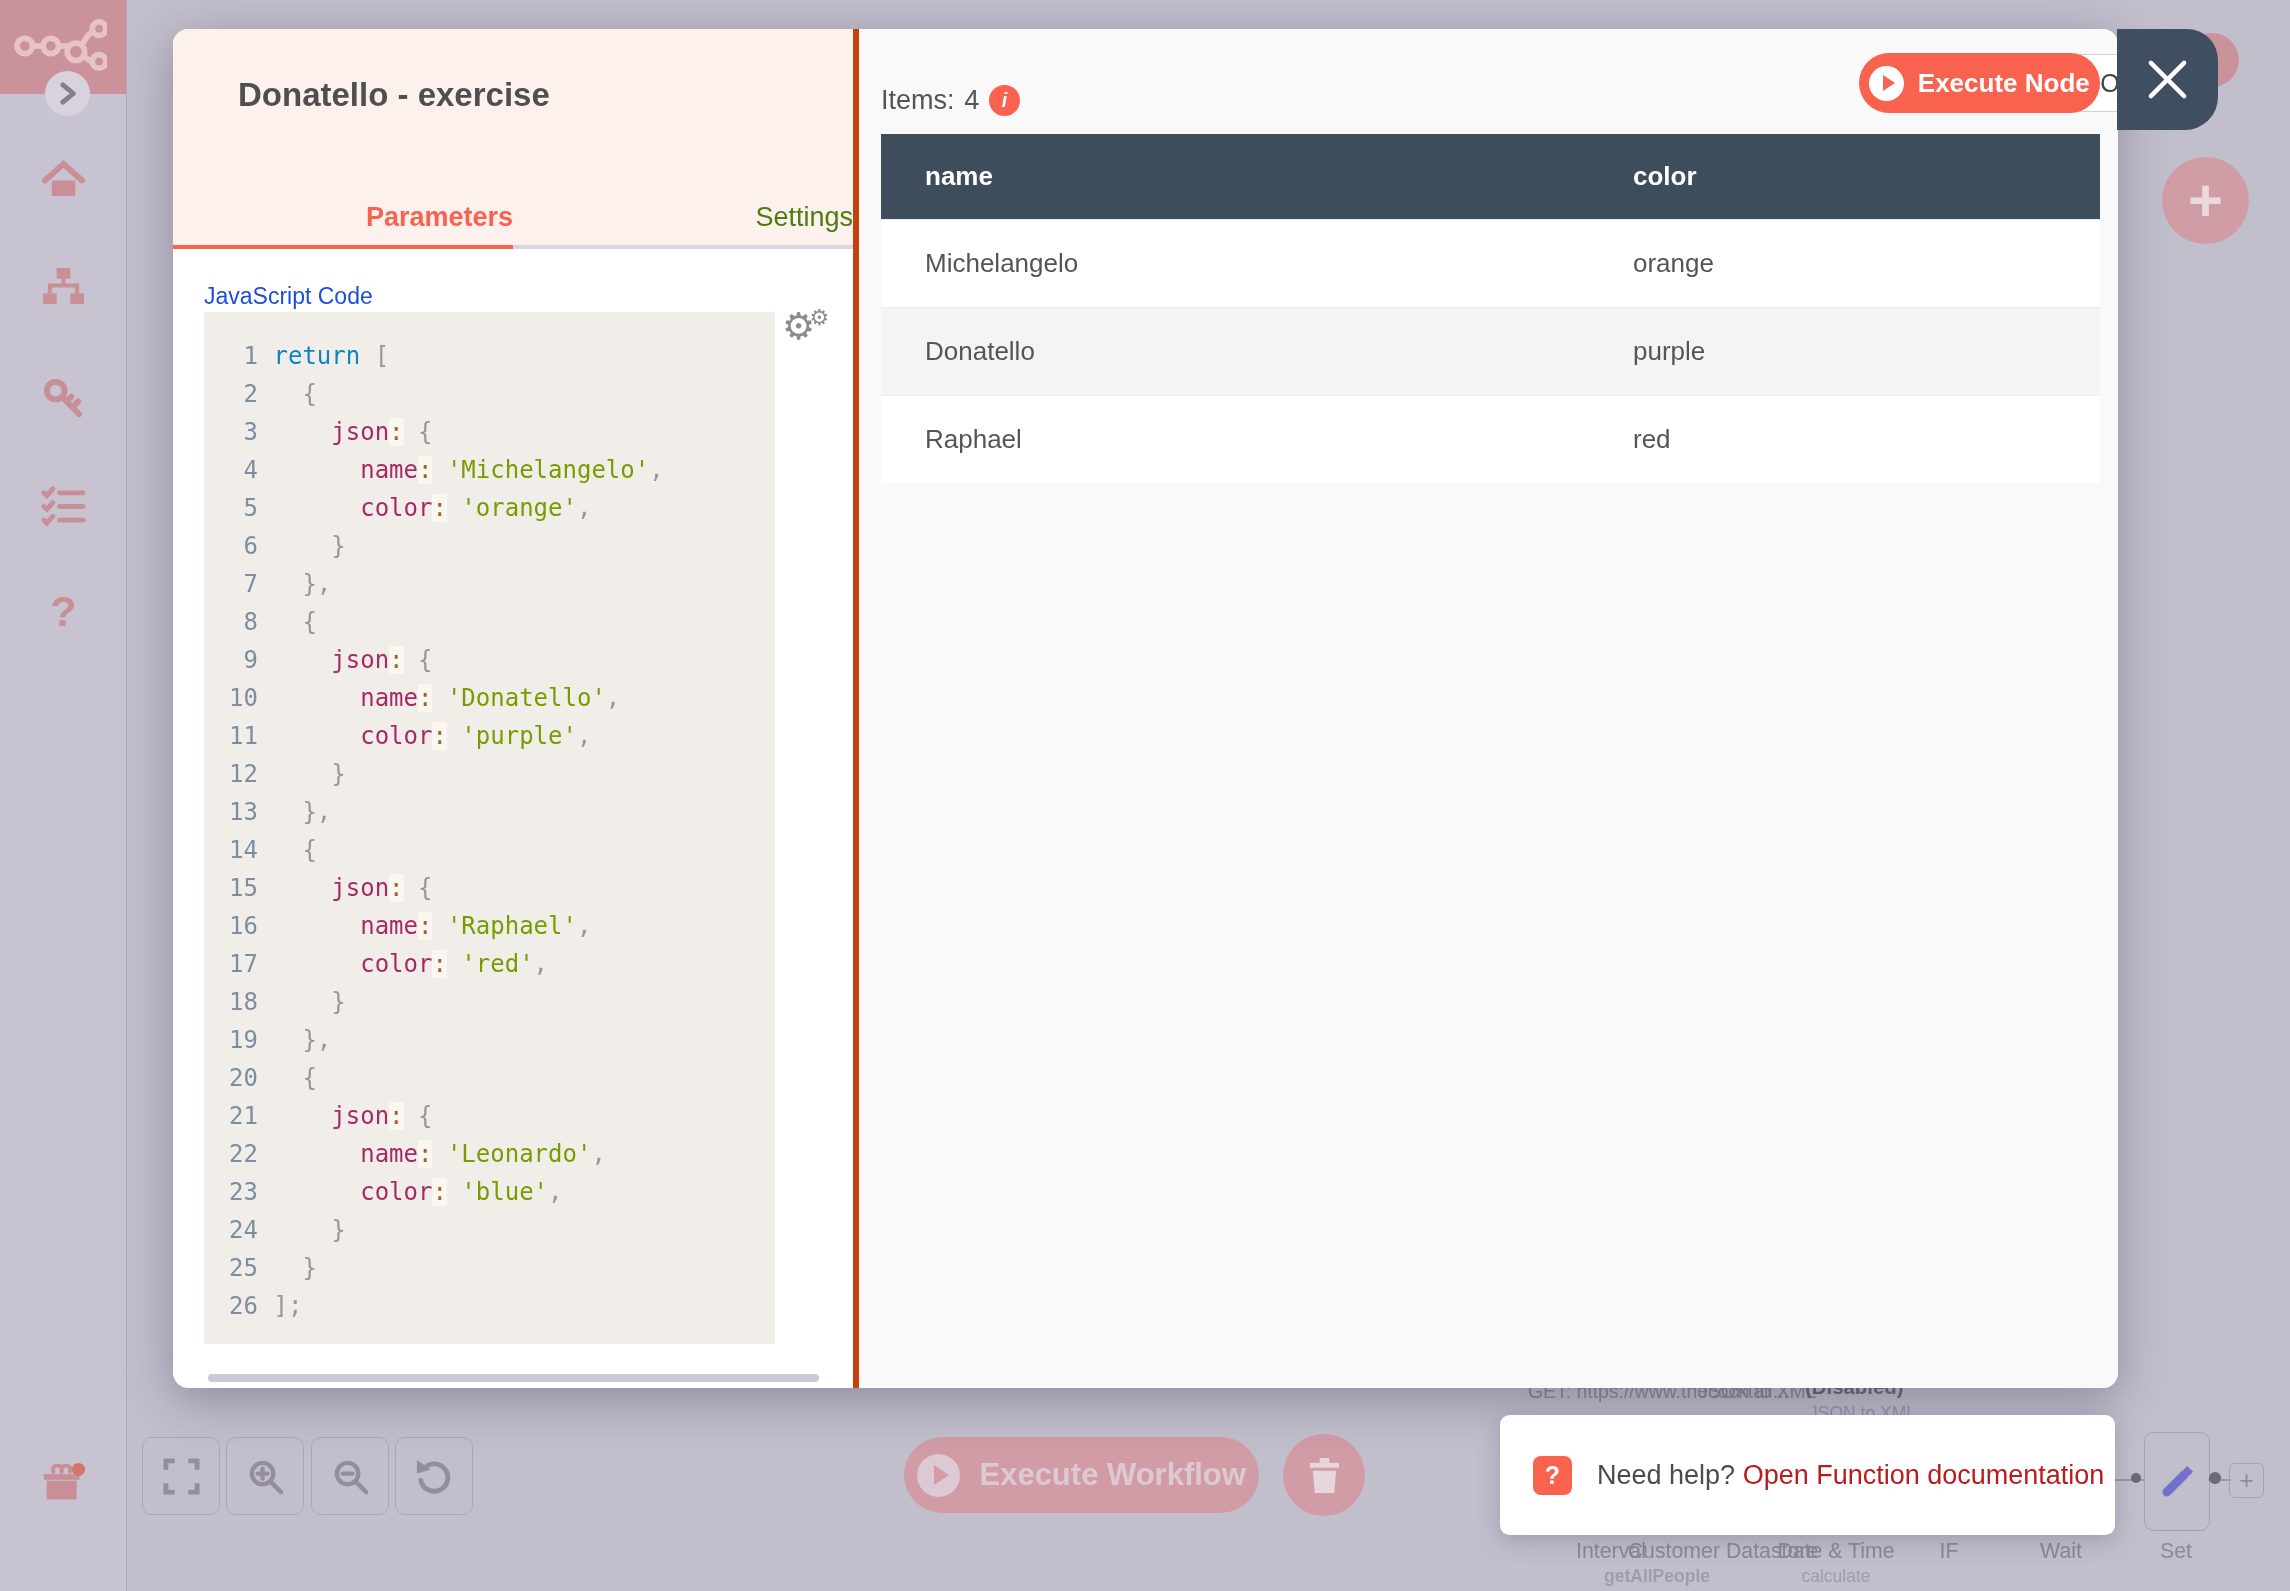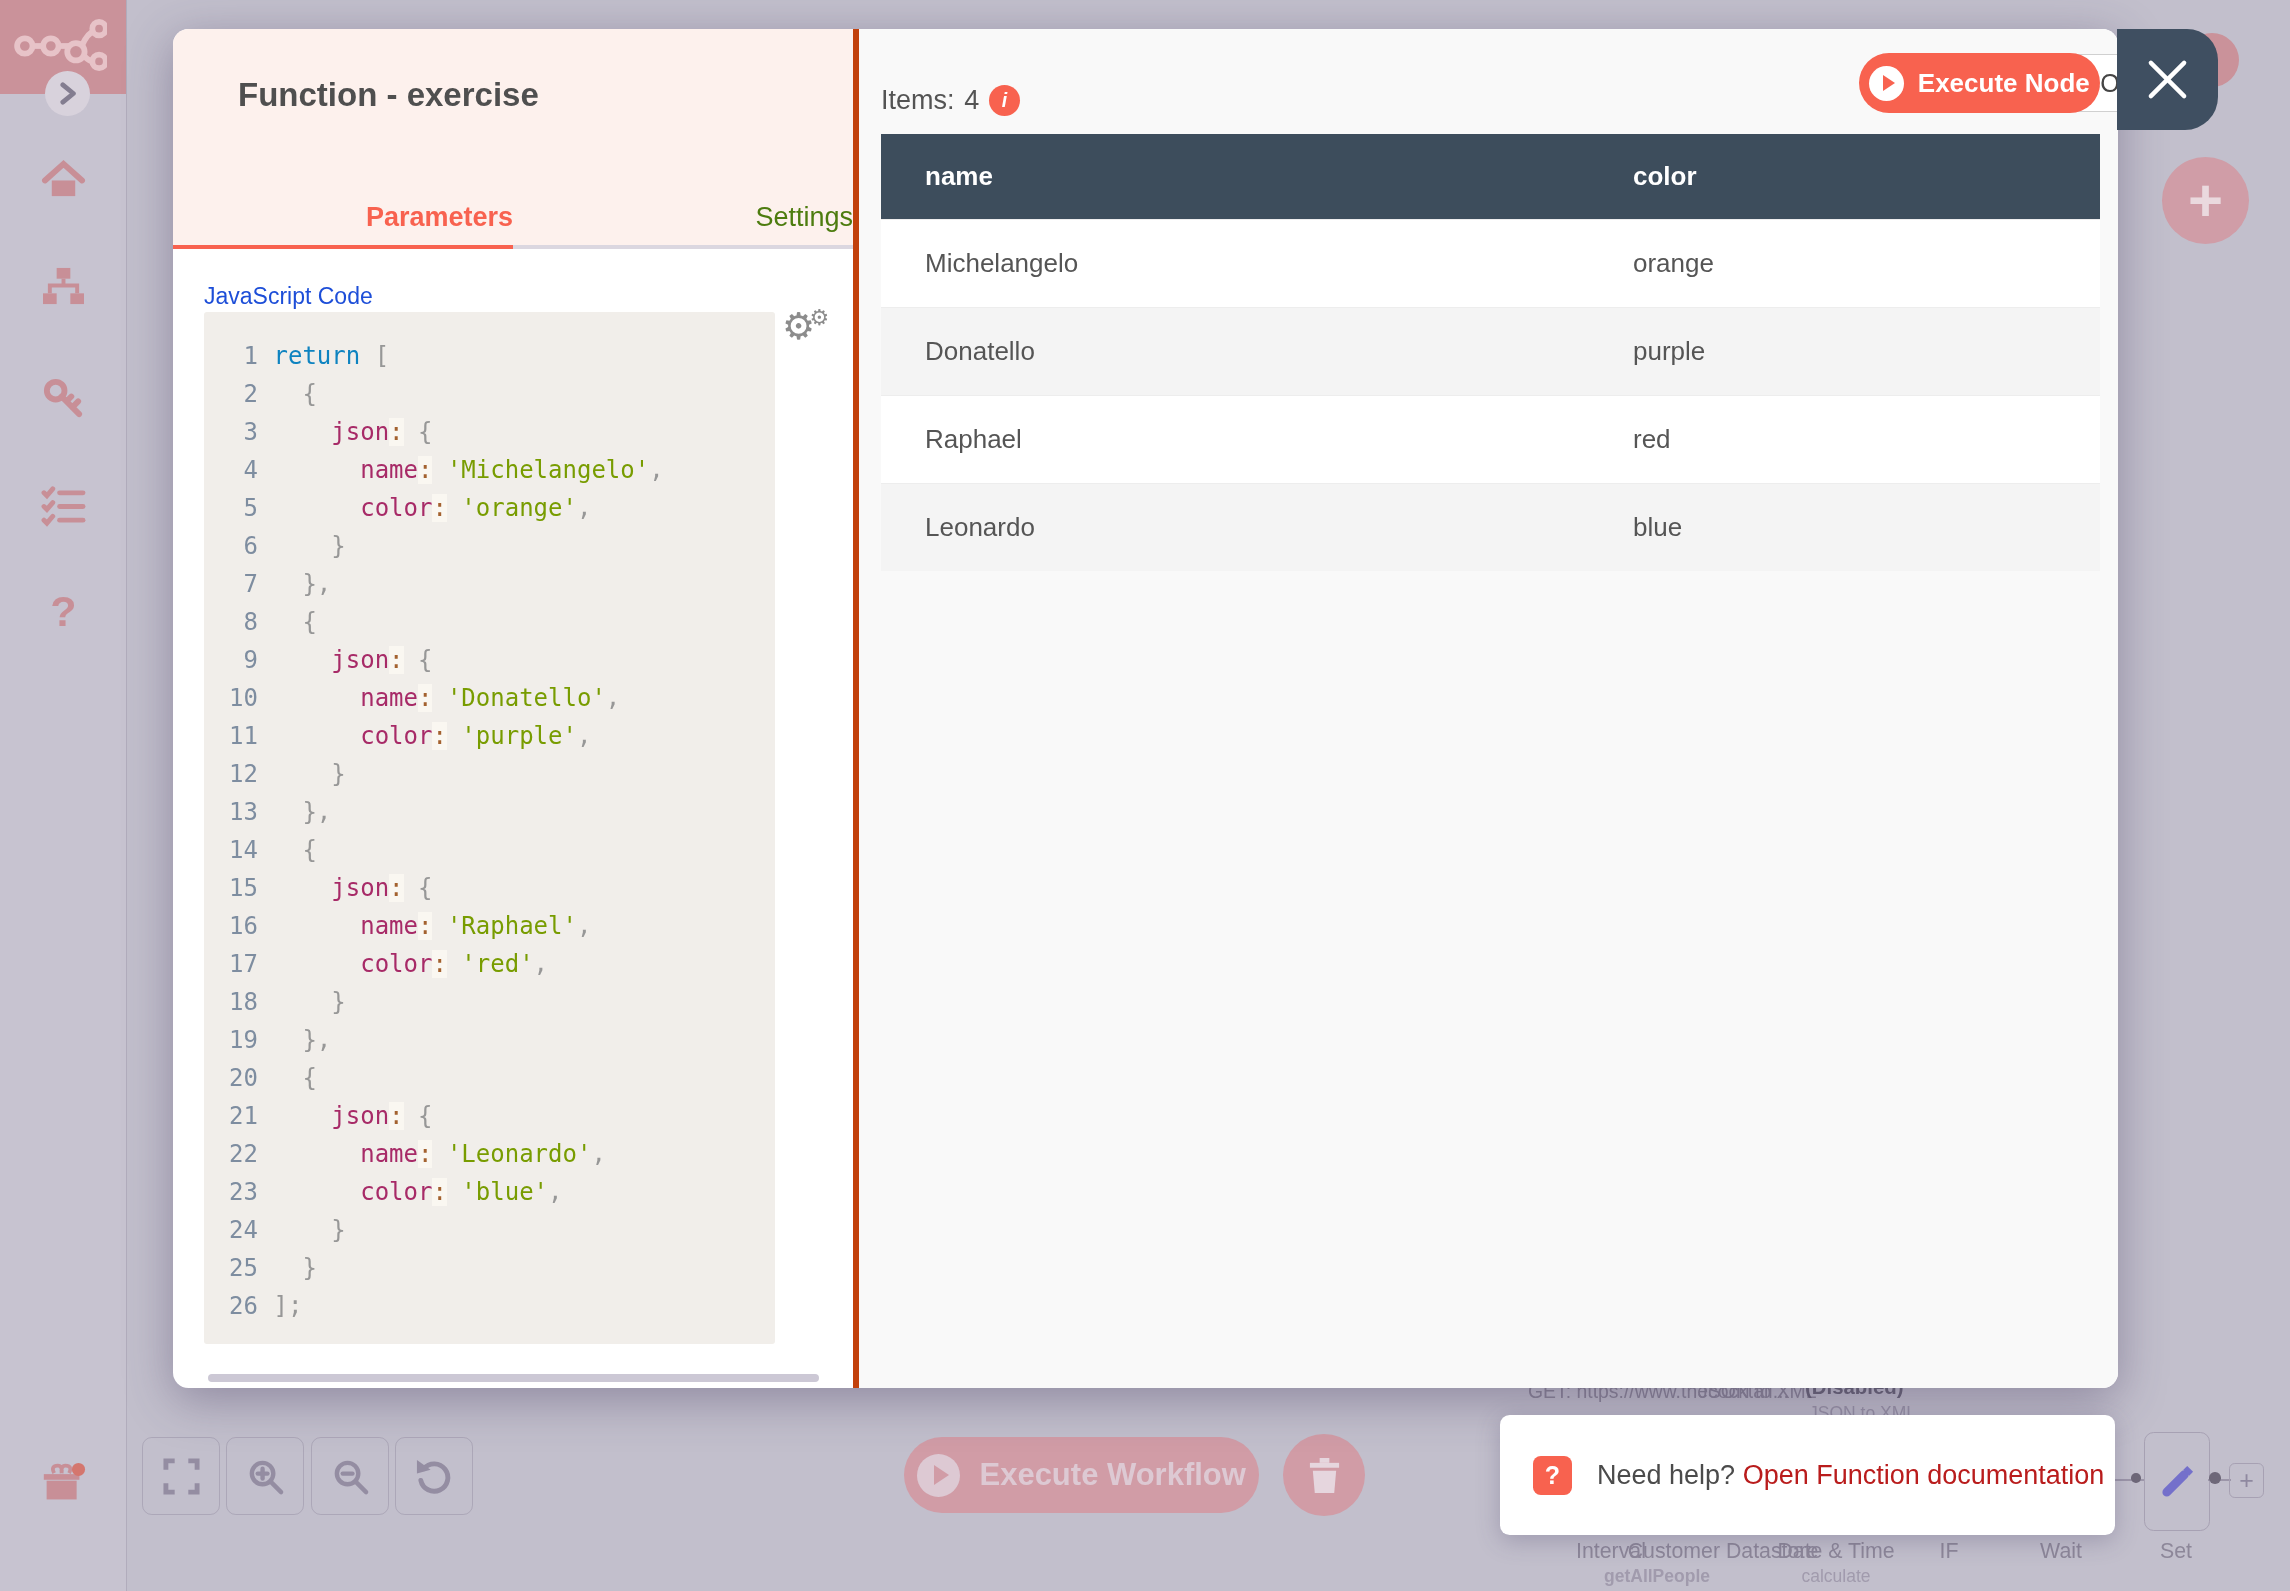--- a/index.html
+++ b/index.html
@@ -234,21 +234,21 @@
   <div class="gline" style="left:2115px;top:1479px;width:29px"></div>
   <div class="gdot" style="left:2131px;top:1473px;width:9.7px;height:9.7px"></div>
   <div class="gline" style="left:2208px;top:1479px;width:23px"></div>
   <div class="gdot" style="left:2209px;top:1472px;width:11.6px;height:11.6px"></div>
   <div id="gplus">
       <span>+</span>
     </div>
 
   <div id="modal">
     <div id="lp-header">
-      <div id="lp-title">Function - exercise</div>
+      <div id="lp-title">Donatello - exercise</div>
       <div class="tab" style="left:0">
         <span style="font-weight: 700; color: rgb(248, 98, 79);" class="accent-text">Parameters</span>
       </div>
       <div class="tab" style="left:340px;color:#4d7c0f">
         <span>Settings</span>
       </div>
       <div id="tab-underline-track"></div>
       <div id="tab-underline" class="accent-bg" style="background: rgb(248, 98, 79);"></div>
     </div>
 
@@ -393,24 +393,20 @@
               <div class="c2">orange</div>
             </div>
             <div class="trow alt">
               <div class="c1">Donatello</div>
               <div class="c2">purple</div>
             </div>
             <div class="trow even">
               <div class="c1">Raphael</div>
               <div class="c2">red</div>
             </div>
-            <div class="trow alt">
-              <div class="c1">Leonardo</div>
-              <div class="c2">blue</div>
-            </div>
           </div>
       </div>
     </div>
   </div>
 
   <div id="close-tab">
     <svg width="45" height="45" viewBox="0 0 46 46">
       <line x1="6" y1="6" x2="40" y2="40" stroke="#fff" stroke-width="4.5" stroke-linecap="round"></line>
       <line x1="40" y1="6" x2="6" y2="40" stroke="#fff" stroke-width="4.5" stroke-linecap="round"></line>
     </svg>

